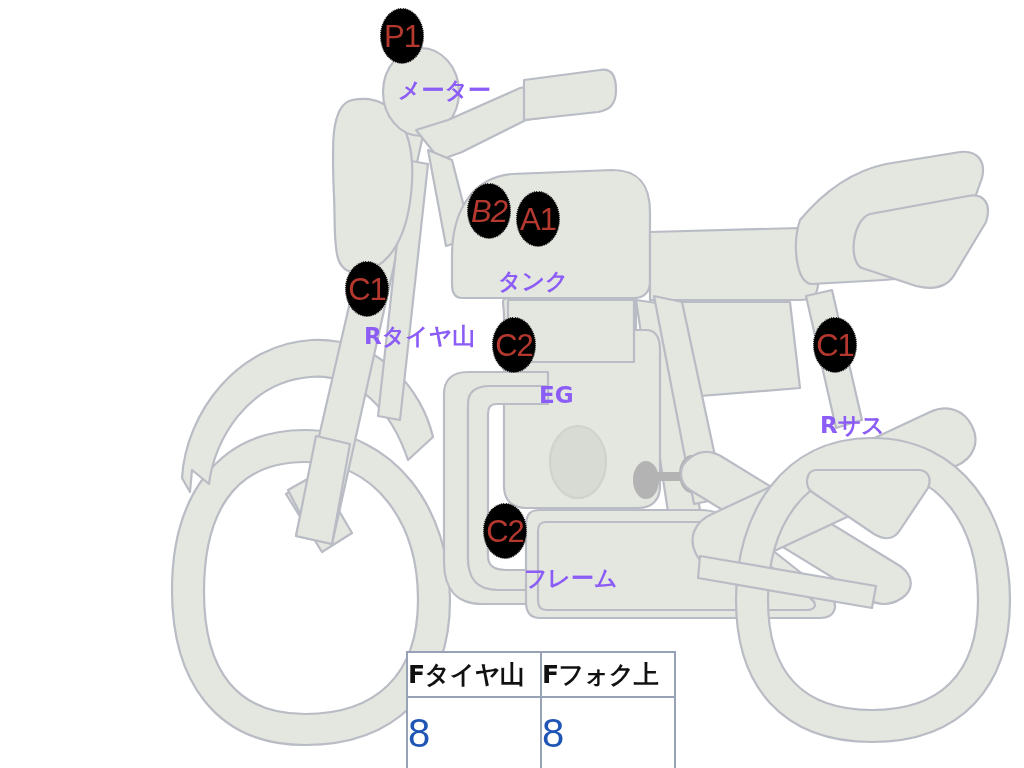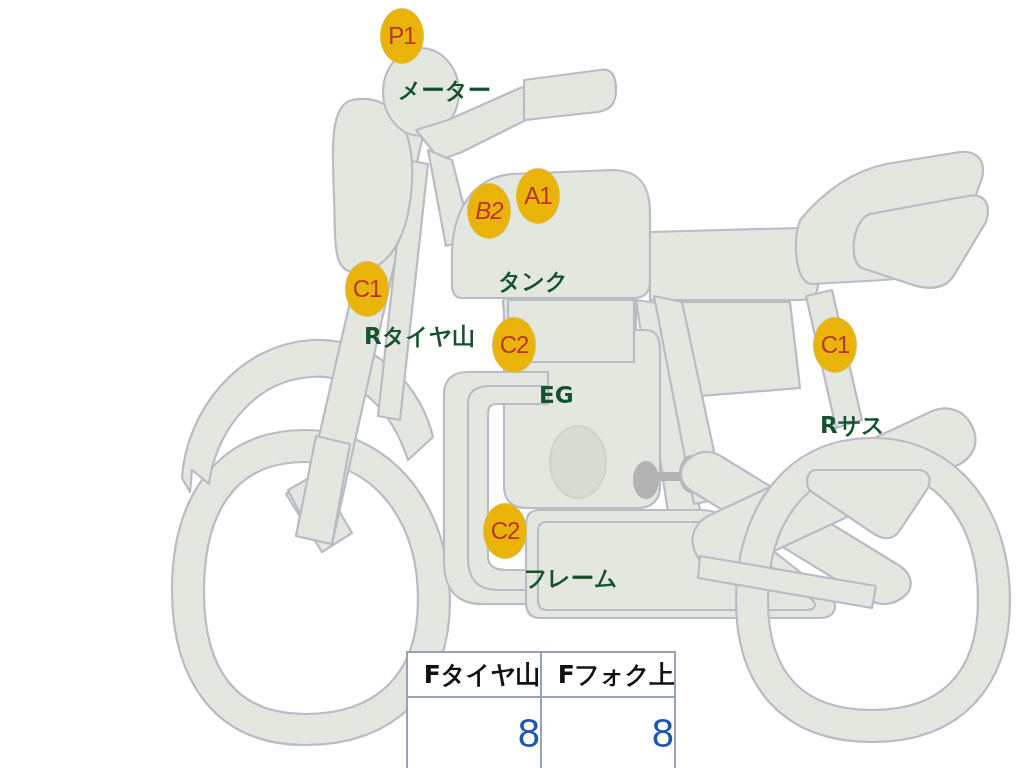--- a/index.html
+++ b/index.html
@@ -25,58 +25,58 @@
     left: 0;
     top: 0;
     width: 1024px;
     height: 768px;
   }
   .marker {
     position: absolute;
     width: 44px;
     height: 56px;
     border-radius: 50%;
-    background: #eab308;
+    background: #000000;
     border: 1px dotted #c9c9c4;
     box-sizing: border-box;
     display: flex;
     align-items: center;
     justify-content: center;
     color: #b5382f;
-    font-size: 24px;
+    font-size: 31px;
     line-height: 1;
     letter-spacing: -1px;
     font-family: "Liberation Sans", "DejaVu Sans", sans-serif;
     z-index: 30;
     white-space: nowrap;
   }
   .part-label {
     position: absolute;
-    color: #14532d;
+    color: #8b5cf6;
     font-size: 23px;
     line-height: 1;
     font-family: "DejaVu Sans", "Liberation Sans", sans-serif;
     font-weight: 600;
     z-index: 29;
     white-space: nowrap;
     letter-spacing: 0px;
   }
   #tire-table {
     position: absolute;
     left: 406px;
     top: 651px;
     border-collapse: collapse;
     z-index: 40;
     background: #ffffff;
   }
   #tire-table th, #tire-table td {
     border: 2px solid #97a2b6;
     box-sizing: border-box;
     width: 134px;
-    text-align: right;
+    text-align: left;
     padding: 0;
     background: #ffffff;
   }
   #tire-table th {
     height: 45px;
     font-size: 25px;
     font-weight: 600;
     color: #111111;
     font-family: "DejaVu Sans", "Liberation Sans", sans-serif;
     letter-spacing: -0.5px;
@@ -254,21 +254,21 @@
 
       <path d="M700 556 L 876 586 L 872 608 L 698 578 Z"></path>
 
     </g>
   </svg>
 
   <div class="marker" style="left:380px; top:8px;">P1</div>
   <div class="part-label" style="left:398px; top:79px;">メーター</div>
 
   <div class="marker" style="left:467px; top:183px;font-style:italic;">B2</div>
-  <div class="marker" style="left:516px; top:168px;">A1</div>
+  <div class="marker" style="left:516px; top:191px;">A1</div>
   <div class="part-label" style="left:498px; top:248px;margin-top:22px;">タンク</div>
 
   <div class="marker" style="left:345px; top:261px;">C1</div>
   <div class="part-label" style="left:364px; top:325px;">Rタイヤ山</div>
 
   <div class="marker" style="left:492px; top:317px;">C2</div>
   <div class="part-label" style="left:523px; top:384px;margin-left:16px;">EG</div>
 
   <div class="marker" style="left:813px; top:317px;">C1</div>
   <div class="part-label" style="left:820px; top:382px;margin-top:32px;">Rサス</div>

